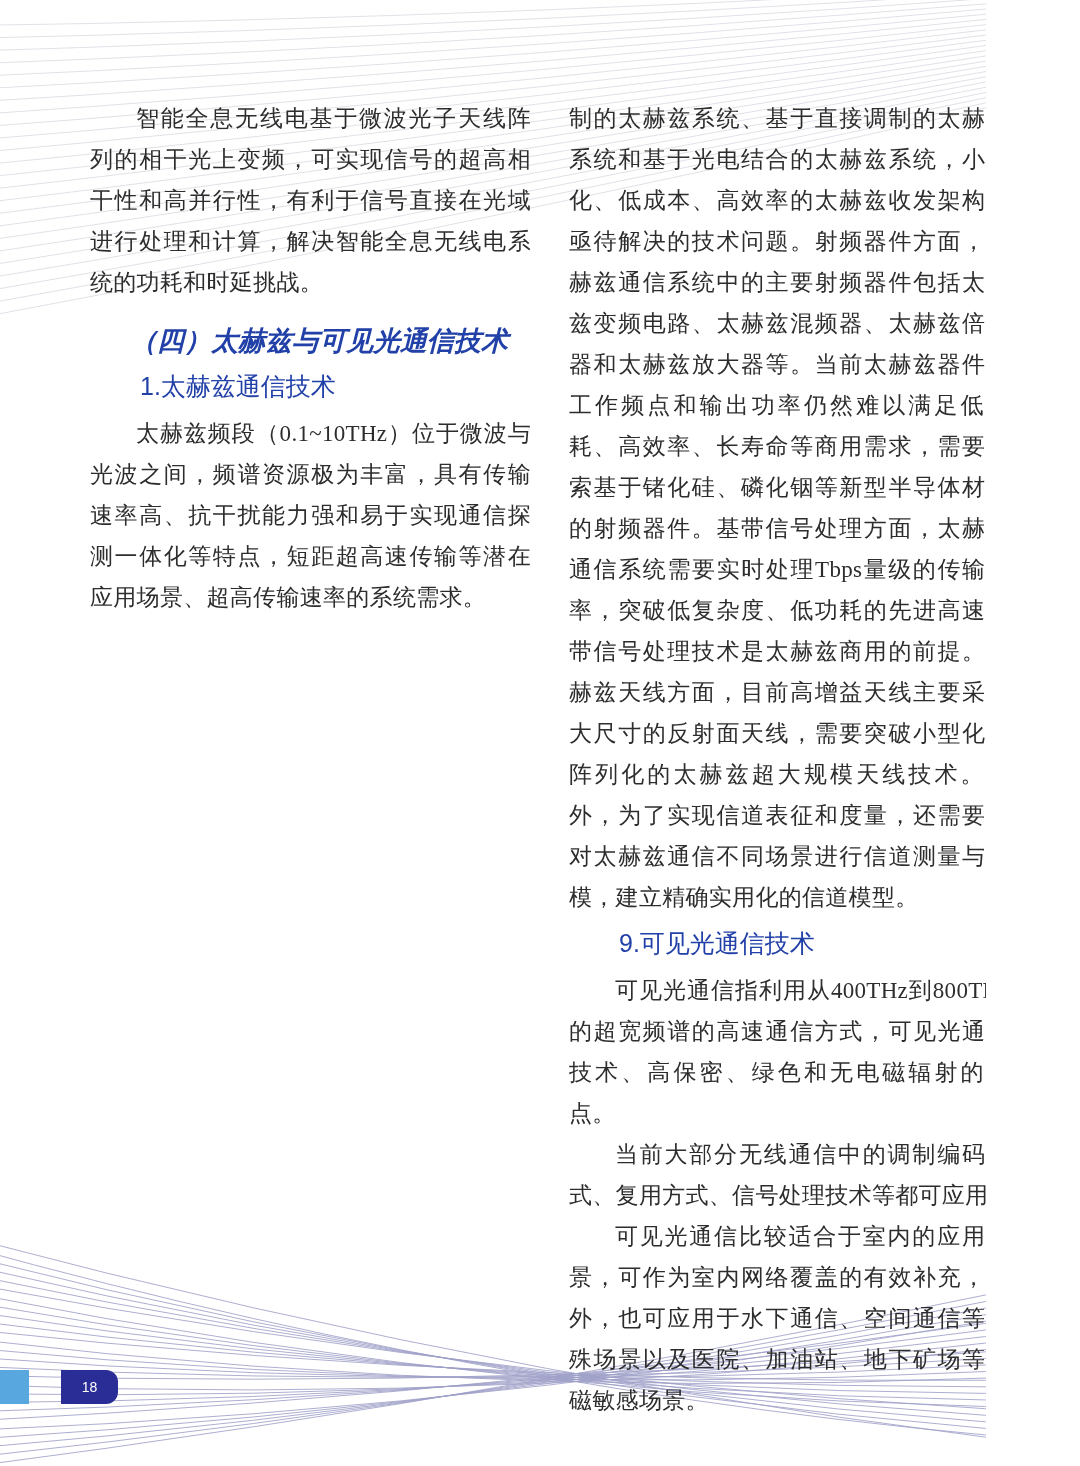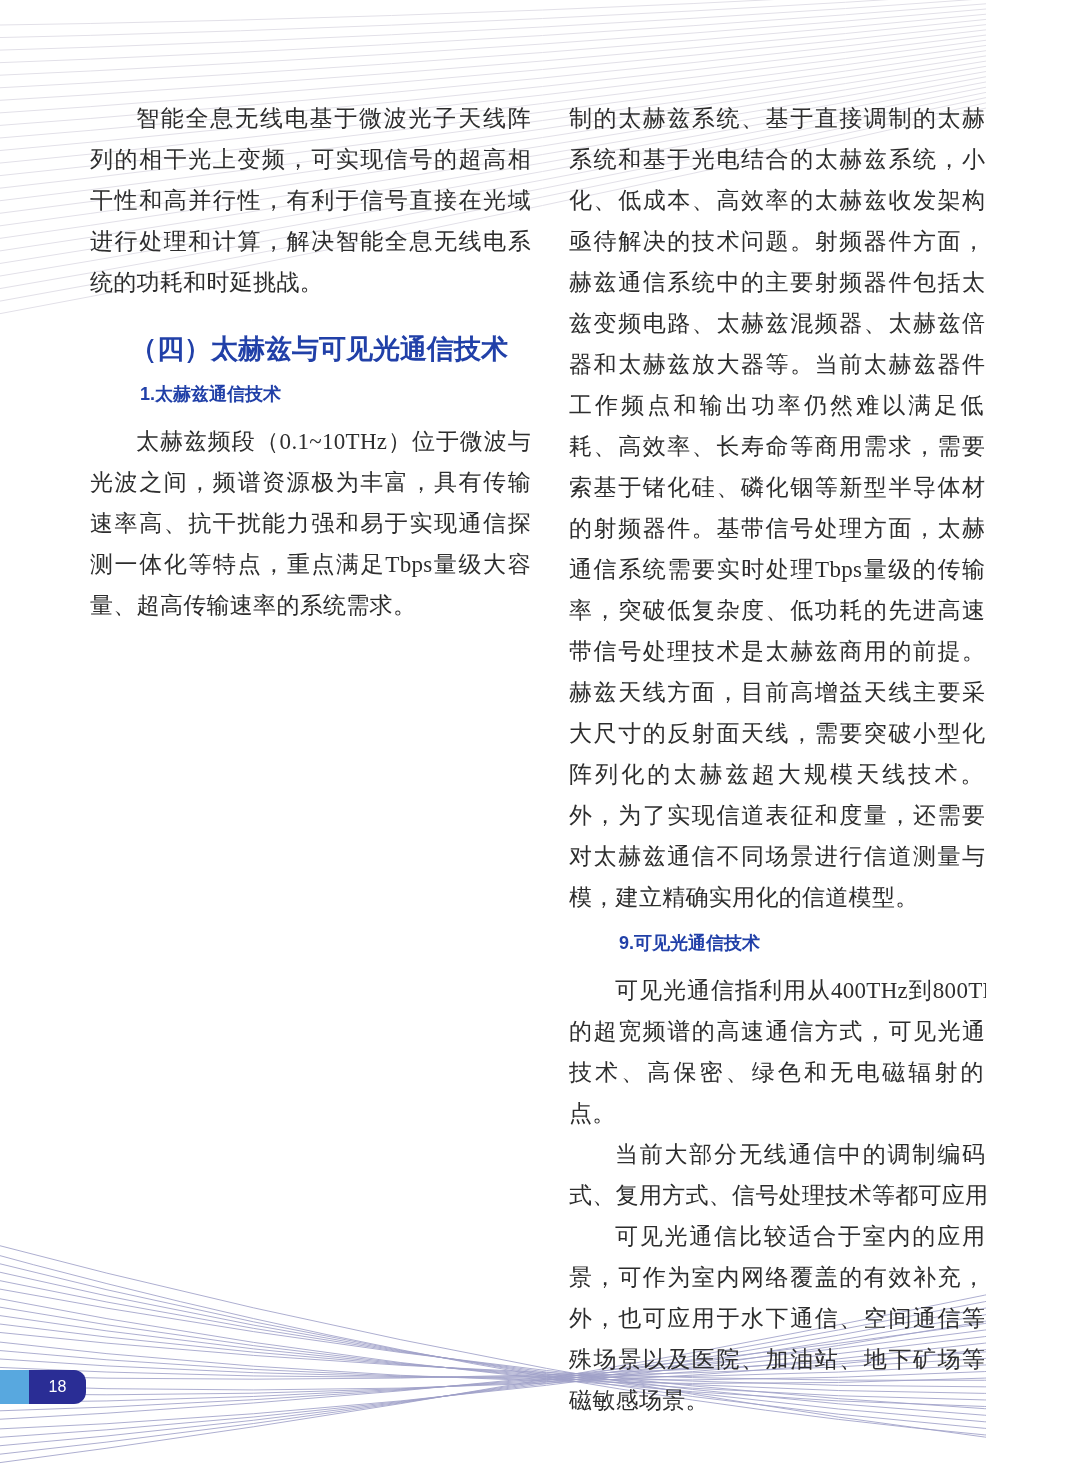--- a/index.html
+++ b/index.html
@@ -26,55 +26,57 @@
     margin:0;
     font-size:23px;
     line-height:41px;
     color:#2d2d2d;
     text-align:justify;
     text-justify:inter-ideograph;
     letter-spacing:0.3px;
   }
   .para.indent{text-indent:2em;}
   .section-heading{
-    margin:28px 0 10px 0;
+    margin:20px 0 10px 0;
     padding-left:40px;
     font-family:"Liberation Sans","DejaVu Sans",sans-serif;
     font-weight:700;
     font-size:27px;
     line-height:36px;
     color:#2140a8;
+    font-style:italic;
   }
   .sub-heading{
     margin:8px 0 10px 0;
     padding-left:50px;
     font-family:"Liberation Sans","DejaVu Sans",sans-serif;
-    font-weight:700;
-    font-size:18px;
+    font-weight:400;
+    font-size:25px;
     line-height:34px;
     color:#2140a8;
   }
   .page-badge{
     position:absolute;
     left:0;top:1370px;
     height:34px;
     display:flex;
   }
   .badge-light{
     width:29px;height:34px;
     background:#58a8df;
   }
   .badge-dark{
     width:57px;height:34px;
     background:#2a2d95;
     border-radius:0 12px 12px 0;
     color:#ffffff;
     display:flex;align-items:center;justify-content:center;
     font-family:"Liberation Sans","DejaVu Sans",sans-serif;
-    font-size:16px;
+    font-size:14px;
+    margin-left:32px;
   }
 </style>
 </head>
 <body>
 
 <div class="page">
 
   <svg class="deco deco-top" viewBox="0 0 1080 360">
     <path id="top-lines" fill="none" stroke="#e2e0e8" stroke-width="1" d="M-60 26 Q540 18 1150 -22 M-60 39 Q540 26.5 1150 -18 M-60 52 Q540 35 1150 -14 M-60 65 Q540 43.5 1150 -10 M-60 78 Q540 52 1150 -6 M-60 91 Q540 60.5 1150 -2 M-60 104 Q540 69 1150 2 M-60 117 Q540 77.5 1150 6 M-60 130 Q540 86 1150 10 M-60 143 Q540 94.5 1150 14 M-60 156 Q540 103 1150 18 M-60 169 Q540 111.5 1150 22 M-60 182 Q540 120 1150 26 M-60 195 Q540 128.5 1150 30 M-60 208 Q540 137 1150 34 M-60 221 Q540 145.5 1150 38 M-60 234 Q540 154 1150 42 M-60 247 Q540 162.5 1150 46 M-60 260 Q540 171 1150 50 M-60 273 Q540 179.5 1150 54 M-60 286 Q540 188 1150 58 M-60 299 Q540 196.5 1150 62 M-60 312 Q540 205 1150 66 M-60 325 Q540 213.5 1150 70 "></path>
   </svg>
@@ -82,21 +84,21 @@
   <svg class="deco deco-bottom" viewBox="0 0 1080 250">
     <path id="bottom-lines" fill="none" stroke="#9fa0c8" stroke-width="1" opacity="0.85" d="M-40 252 Q548 176 1130 48 M-40 242.7 Q548 180 1130 55.6 M-40 233.4 Q548 184 1130 63.2 M-40 224.1 Q548 188 1130 70.8 M-40 214.8 Q548 192 1130 78.4 M-40 205.5 Q548 176 1130 86 M-40 196.2 Q548 180 1130 93.6 M-40 186.89999999999998 Q548 184 1130 101.19999999999999 M-40 177.6 Q548 188 1130 108.8 M-40 168.3 Q548 192 1130 116.39999999999999 M-40 159 Q548 176 1130 124 M-40 149.7 Q548 180 1130 131.6 M-40 140.39999999999998 Q548 184 1130 139.2 M-40 131.1 Q548 188 1130 146.8 M-40 121.79999999999998 Q548 192 1130 154.39999999999998 M-40 112.5 Q548 176 1130 162 M-40 103.19999999999999 Q548 180 1130 169.6 M-40 93.89999999999998 Q548 184 1130 177.2 M-40 84.6 Q548 188 1130 184.79999999999998 M-40 75.29999999999998 Q548 192 1130 192.4 M-40 66 Q548 176 1130 200 M-40 56.69999999999999 Q548 180 1130 207.6 M-40 47.39999999999998 Q548 184 1130 215.2 M-40 38.099999999999994 Q548 188 1130 222.79999999999998 M-40 28.799999999999983 Q548 192 1130 230.39999999999998 M-40 19.49999999999997 Q548 176 1130 238 "></path>
   </svg>
 
   <div class="content">
 
     <div class="col">
       <p class="para indent">智能全息无线电基于微波光子天线阵列的相干光上变频，可实现信号的超高相干性和高并行性，有利于信号直接在光域进行处理和计算，解决智能全息无线电系统的功耗和时延挑战。</p>
       <h2 class="section-heading">（四）太赫兹与可见光通信技术</h2>
       <h3 class="sub-heading">1.太赫兹通信技术</h3>
-      <p class="para indent">太赫兹频段（0.1~10THz）位于微波与光波之间，频谱资源极为丰富，具有传输速率高、抗干扰能力强和易于实现通信探测一体化等特点，重点满足Tbps量级大容量、超高传输速率的系统需求。</p>
+      <p class="para indent">太赫兹频段（0.1~10THz）位于微波与光波之间，频谱资源极为丰富，具有传输速率高、抗干扰能力强和易于实现通信探测一体化等特点，短距超高速传输等潜在应用场景、超高传输速率的系统需求。</p>
     </div>
 
     <div class="col">
       <p class="para">制的太赫兹系统、基于直接调制的太赫兹系统和基于光电结合的太赫兹系统，小型化、低成本、高效率的太赫兹收发架构是亟待解决的技术问题。射频器件方面，太赫兹通信系统中的主要射频器件包括太赫兹变频电路、太赫兹混频器、太赫兹倍频器和太赫兹放大器等。当前太赫兹器件的工作频点和输出功率仍然难以满足低功耗、高效率、长寿命等商用需求，需要探索基于锗化硅、磷化铟等新型半导体材料的射频器件。基带信号处理方面，太赫兹通信系统需要实时处理Tbps量级的传输速率，突破低复杂度、低功耗的先进高速基带信号处理技术是太赫兹商用的前提。太赫兹天线方面，目前高增益天线主要采用大尺寸的反射面天线，需要突破小型化和阵列化的太赫兹超大规模天线技术。此外，为了实现信道表征和度量，还需要针对太赫兹通信不同场景进行信道测量与建模，建立精确实用化的信道模型。</p>
       <h3 class="sub-heading">9.可见光通信技术</h3>
       <p class="para indent">可见光通信指利用从400THz到800THz的超宽频谱的高速通信方式，可见光通信技术、高保密、绿色和无电磁辐射的特点。</p>
       <p class="para indent">当前大部分无线通信中的调制编码方式、复用方式、信号处理技术等都可应用</p>
       <p class="para indent">可见光通信比较适合于室内的应用场景，可作为室内网络覆盖的有效补充，此外，也可应用于水下通信、空间通信等特殊场景以及医院、加油站、地下矿场等电磁敏感场景。</p>
     </div>
 

